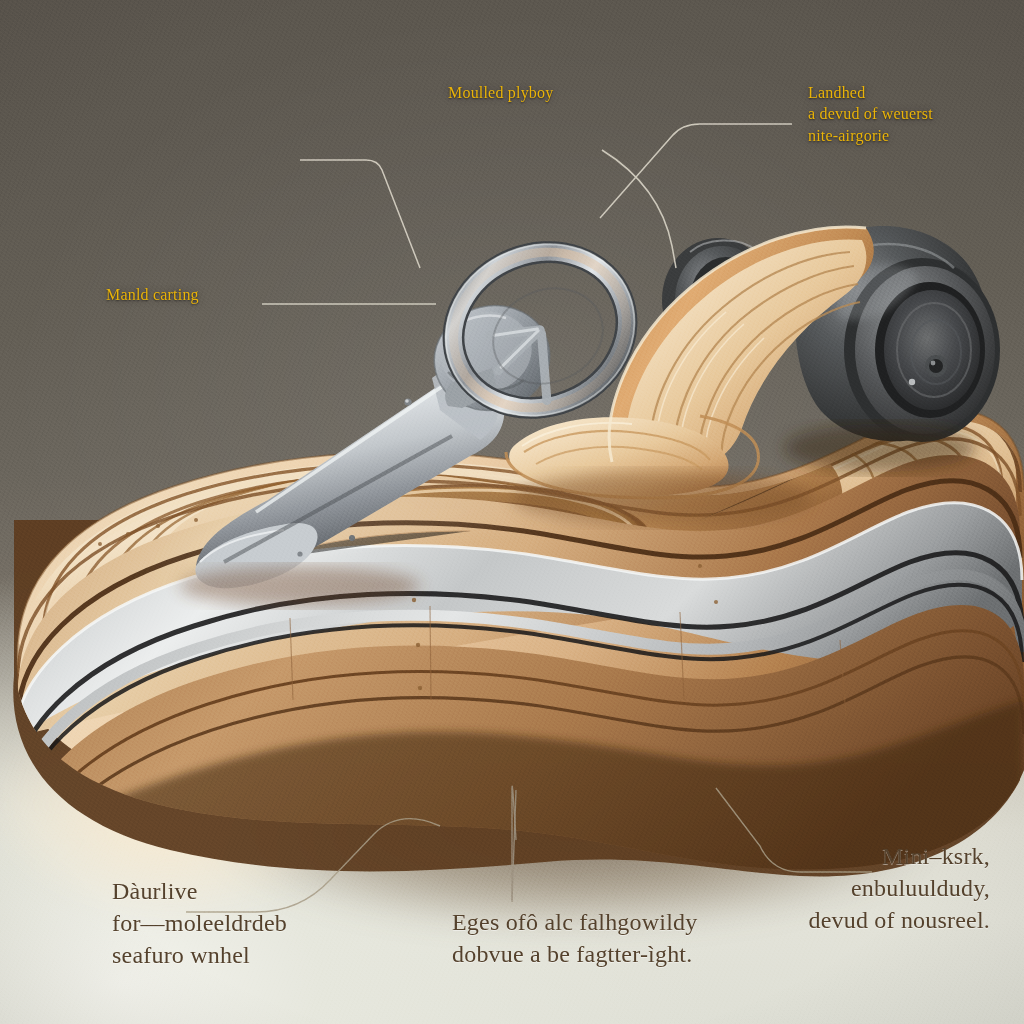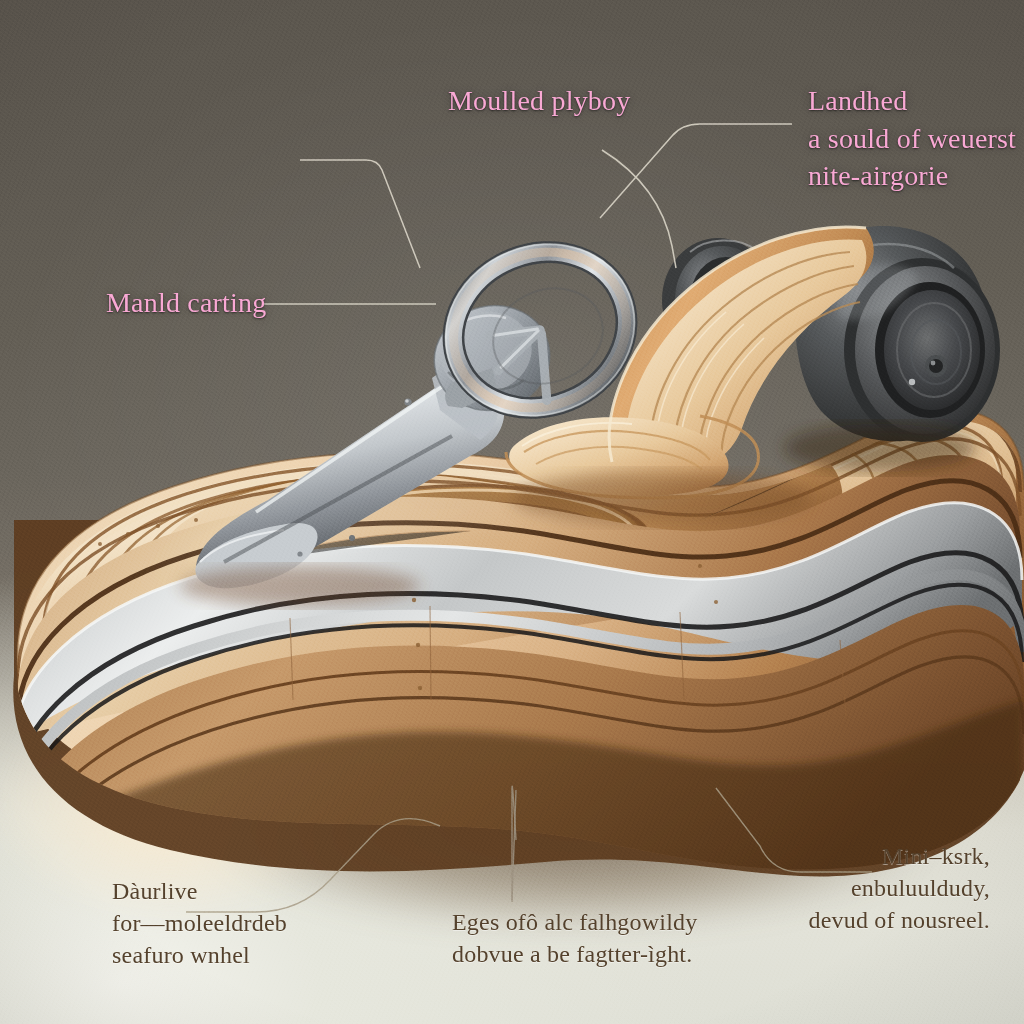--- a/index.html
+++ b/index.html
@@ -56,21 +56,21 @@
       repeating-linear-gradient(113deg, rgba(0,0,0,.6) 0 1px, rgba(0,0,0,0) 1px 4px);
   }
 
   
   #vehicle{position:absolute;left:0;top:0;width:1024px;height:1024px;}
 
   
   .anno{position:absolute;line-height:1.34;letter-spacing:.2px;}
   .anno span{display:block;white-space:nowrap;}
   .anno.light{
-    color:#f9a8d4;font-size:28px;
+    color:#eab308;font-size:16px;
     text-shadow:0 1px 2px rgba(0,0,0,.55), 0 0 10px rgba(0,0,0,.28);
   }
   .anno.dark{
     color:#54412c;font-size:24px;
     text-shadow:0 1px 0 rgba(255,255,255,.45);
   }
   .anno.dark.right{text-align:right;}
 
   #leaders{position:absolute;left:0;top:0;width:1024px;height:1024px;pointer-events:none;}
 </style>
@@ -527,21 +527,21 @@
     <line x1="512" y1="900" x2="516" y2="790" stroke="#9d9281" stroke-width="1.4" opacity=".85"></line>
   </svg>
 
 
   <div class="anno light" style="left:448px;top:82px;">
     <span>Moulled plyboy</span>
   </div>
 
   <div class="anno light" style="left:808px;top:82px;">
     <span>Landhed</span>
-    <span>a sould of weuerst</span>
+    <span>a devud of weuerst</span>
     <span>nite-airgorie</span>
   </div>
 
   <div class="anno light" style="left:106px;top:284px;">
     <span>Manld carting</span>
   </div>
 
   <div class="anno dark" style="left:112px;top:875px;">
     <span>Dàurlive</span>
     <span>for—moleeldrdeb</span>

